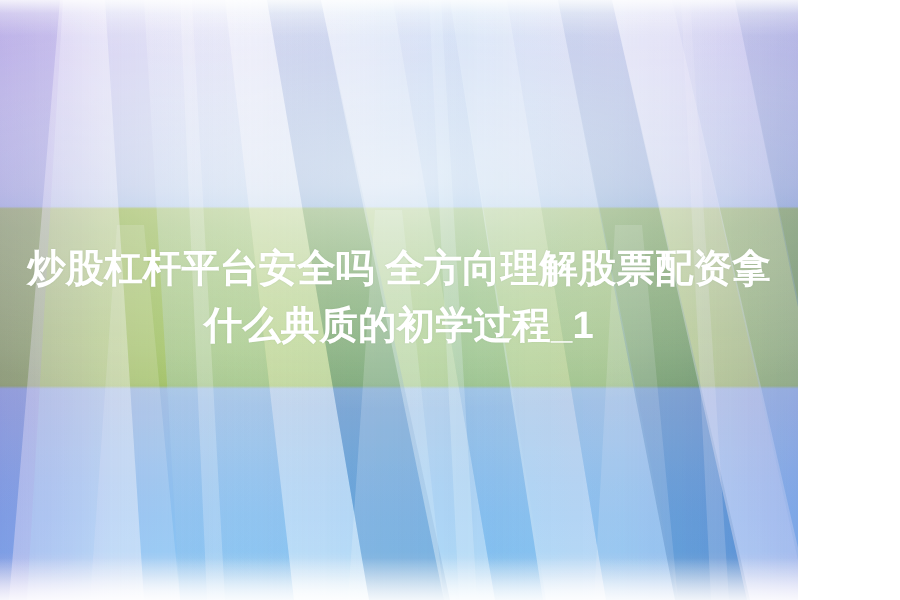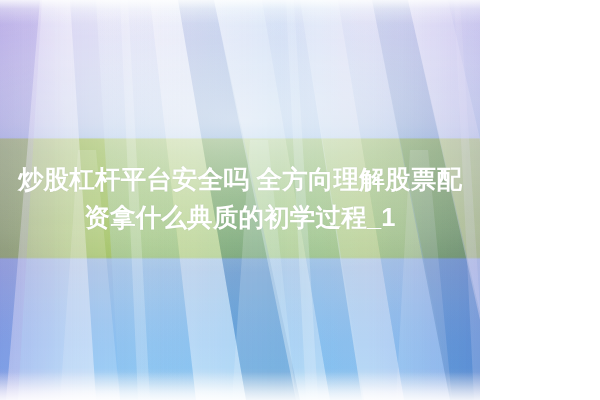--- a/index.html
+++ b/index.html
@@ -8,21 +8,21 @@
     padding: 0;
     background: #ffffff;
   }
   body {
     font-family: "Liberation Sans", "DejaVu Sans", sans-serif;
   }
 
   
   #banner {
     position: relative;
-    width: 480px;
+    width: 532px;
     height: 400px;
     overflow: hidden;
     background: #cfe0f2;
   }
 
   
   .layer {
     position: absolute;
     inset: 0;
     pointer-events: none;

